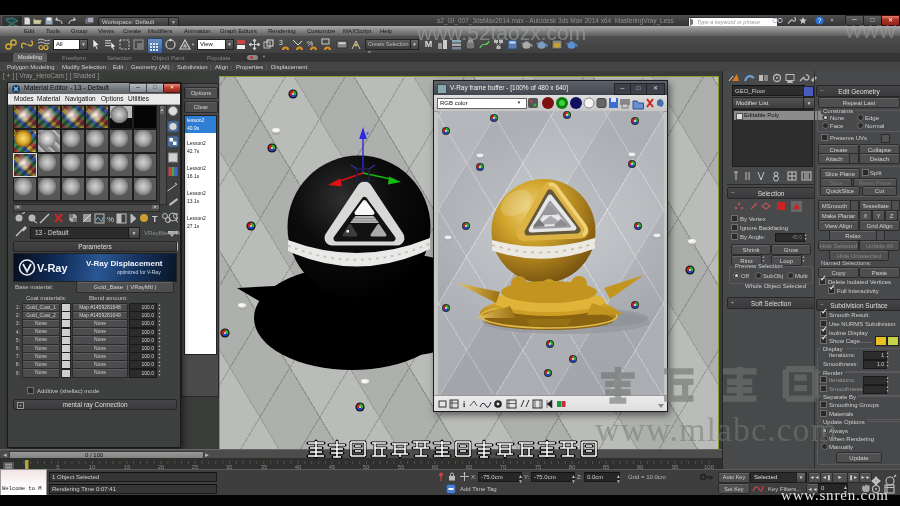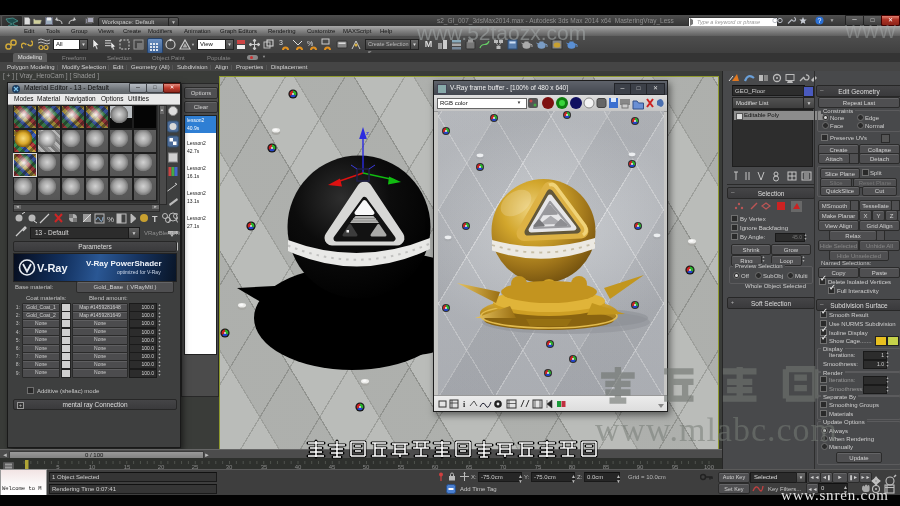--- a/index.html
+++ b/index.html
@@ -751,21 +751,21 @@
 
  <div class="hdr" style="left:5px;top:158px;width:162px;height:9px;">Parameters</div>
 
  <div class="abs" style="left:5px;top:170px;width:162px;height:27px;border:1px solid #222;
    background:linear-gradient(100deg,#060d1e 0%,#12305e 30%,#2a5794 52%,#16335f 75%,#091527 100%);">
   <svg class="abs" style="left:4px;top:4px;" width="64" height="19">
    <circle cx="9" cy="9.5" r="7.5" fill="none" stroke="#e8ecf2" stroke-width="1.6"></circle>
    <path d="M5,6 L9,13.5 L13,6" fill="none" stroke="#e8ecf2" stroke-width="1.8"></path>
    <text x="19" y="14" font-size="11" fill="#eef2f8" font-family="Liberation Sans" font-weight="bold">V-Ray</text>
   </svg>
-  <div class="lbl" style="left:72px;top:6px;color:#f0f4fa;font-size:8px;font-weight:bold;">V-Ray PowerShader</div>
+  <div class="lbl" style="left:72px;top:6px;color:#f0f4fa;font-size:8px;font-weight:bold;">V-Ray Displacement</div>
   <div class="lbl" style="left:103px;top:16px;color:#cdd8ea;font-size:5px;">optimized for V-Ray</div>
  </div>
 
  <div class="lbl" style="left:7px;top:201px;color:#c2c2c2;">Base material:</div>
  <div class="btn" style="left:68px;top:198px;width:96px;height:10px;">Gold_Base&nbsp; ( VRayMtl )</div>
 
  <div class="lbl" style="left:18px;top:212px;color:#c2c2c2;">Coat materials:</div>
  <div class="lbl" style="left:81px;top:212px;color:#c2c2c2;">Blend amount:</div>
 
  <div id="coatrows">

